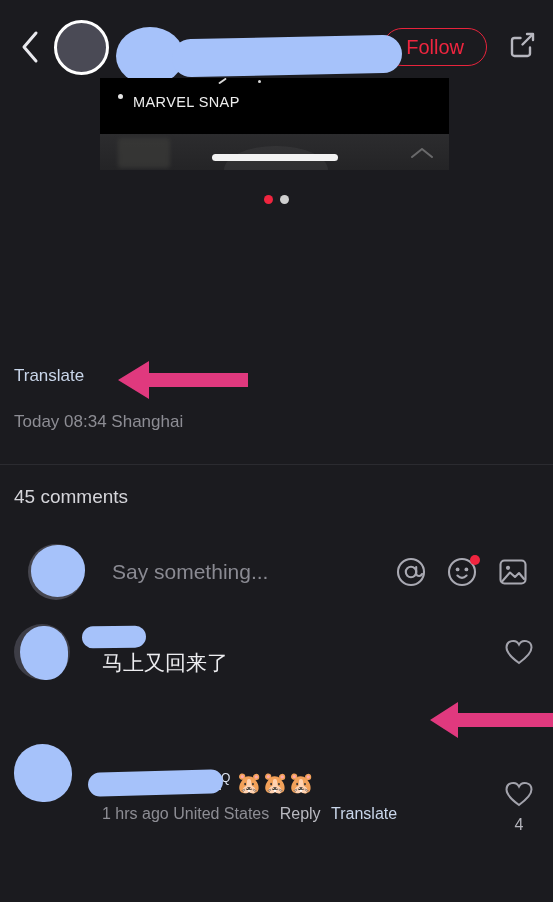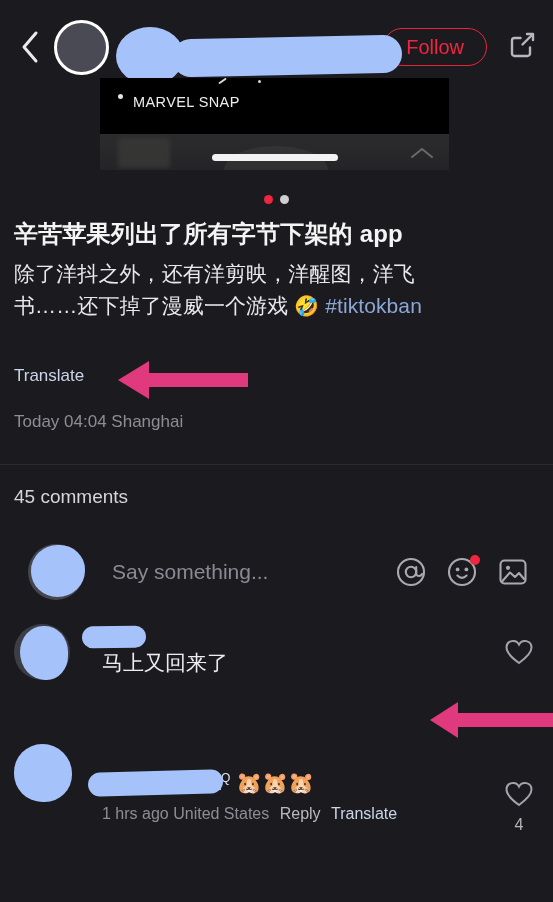--- a/index.html
+++ b/index.html
@@ -460,32 +460,24 @@
         </div>
       </div>
     </div>
   </div>
 
   <div class="dots">
     <span class="dot active"></span>
     <span class="dot idle"></span>
   </div>
 
-  <div class="post-body">
-    <div class="post-title">辛苦苹果列出了所有字节下架的 app</div>
-    <div class="post-text">
-      <span>除了洋抖之外，还有洋剪映，洋醒图，洋飞</span><br>
-      <span>书……还下掉了漫威一个游戏 </span><span class="emoji-inline">🤣</span>
-      <span class="hashtag">#tiktokban</span>
-    </div>
-  </div>
 
   <div class="translate-link">Translate</div>
 
-  <div class="post-meta">Today 04:04 Shanghai</div>
+  <div class="post-meta">Today 08:34 Shanghai</div>
 
   <div class="divider" id="divider-1"></div>
 
   <div class="comment-count">45 comments</div>
 
   <div class="composer">
     <div class="composer-avatar">
       <div class="redact-blob"></div>
     </div>
     <input class="composer-input" type="text" placeholder="Say something..." style="">

